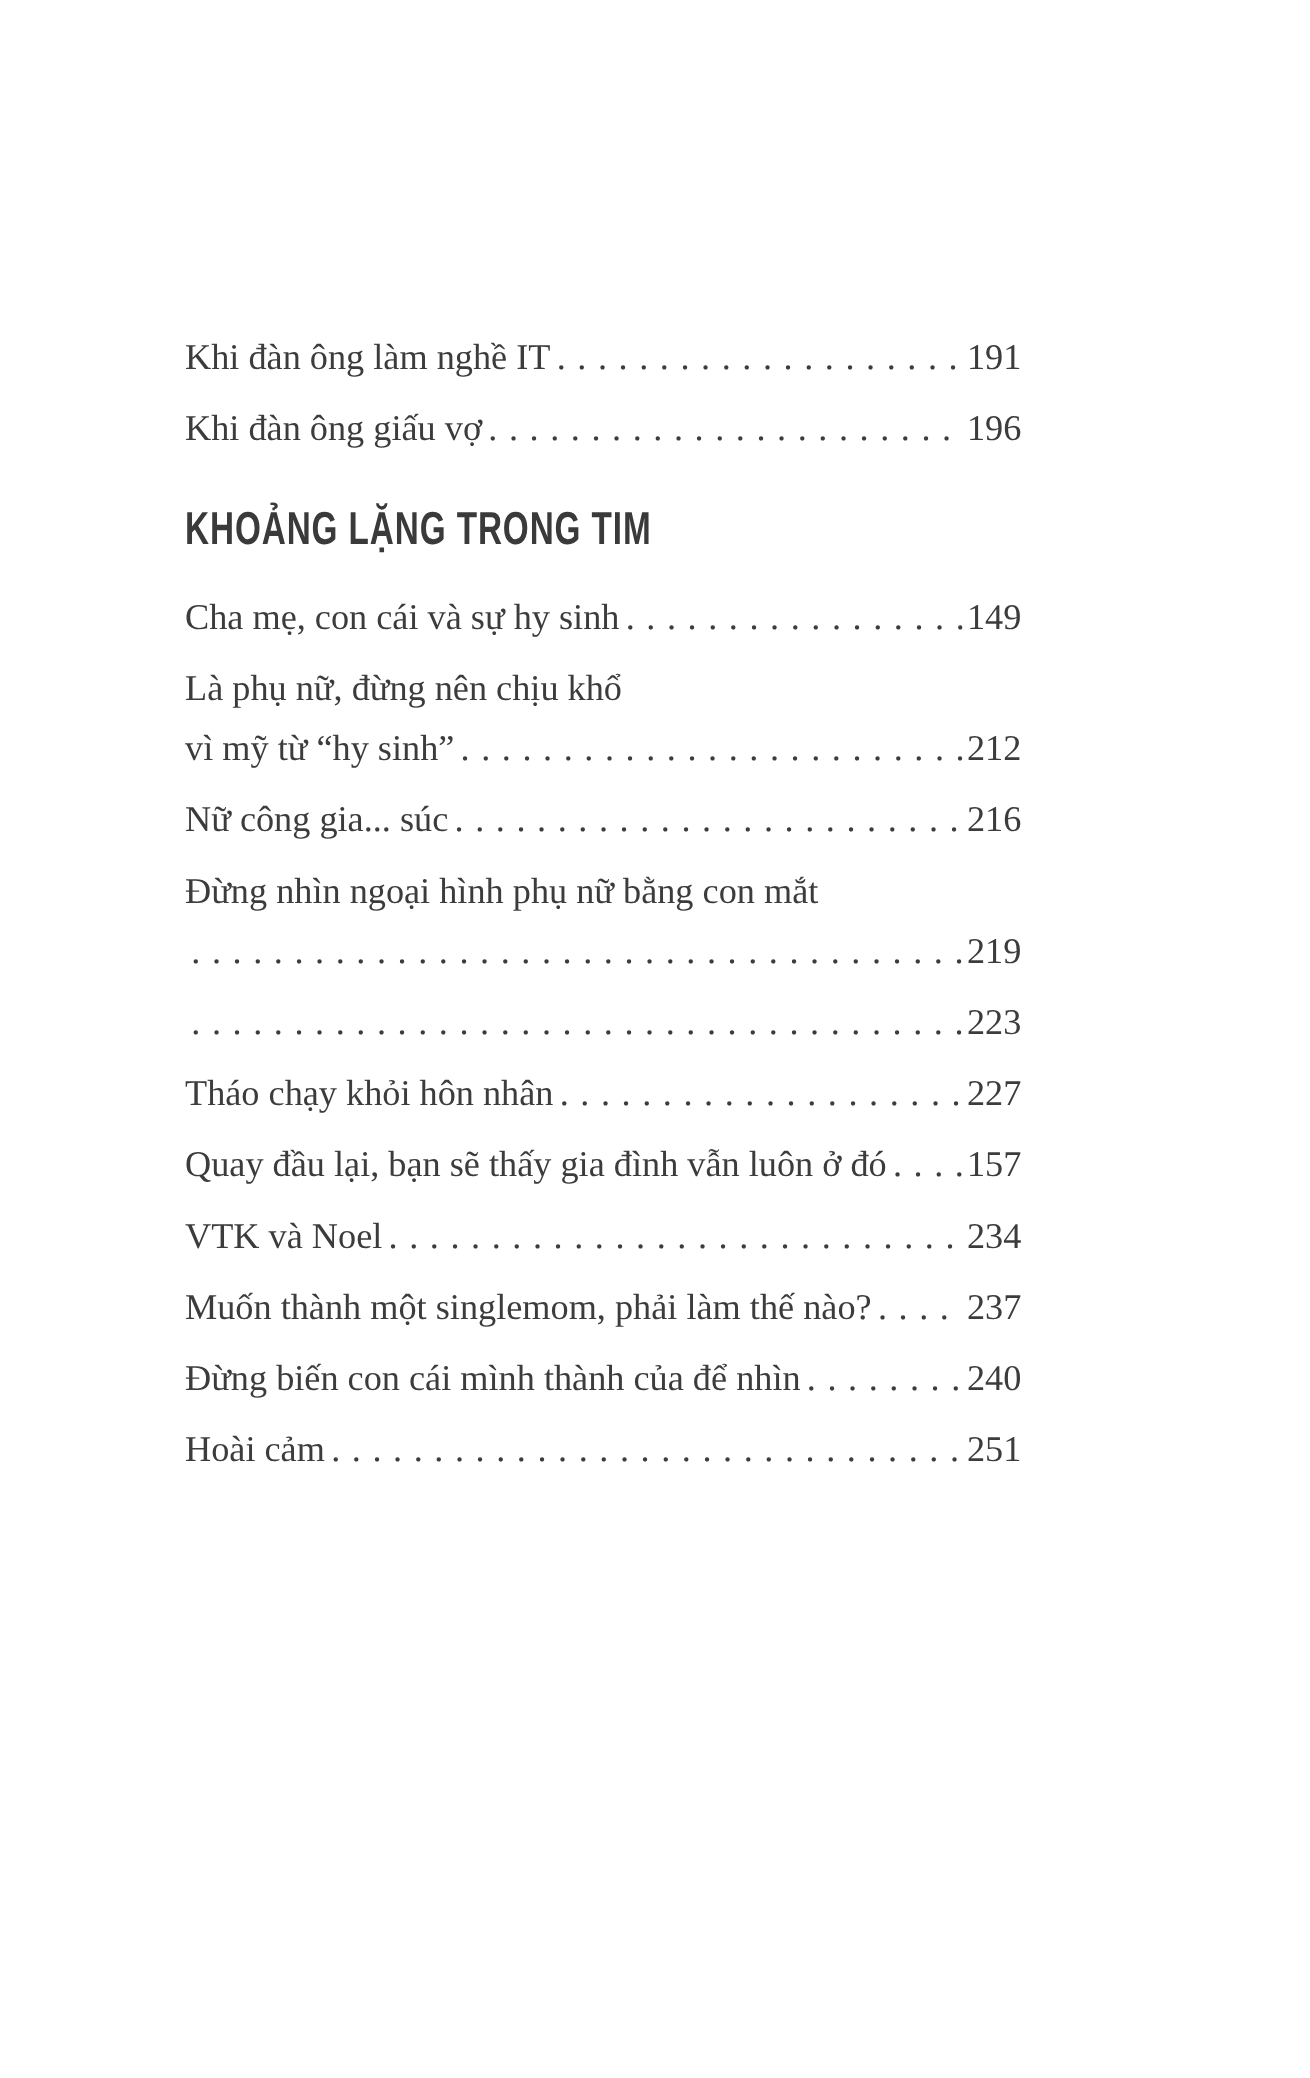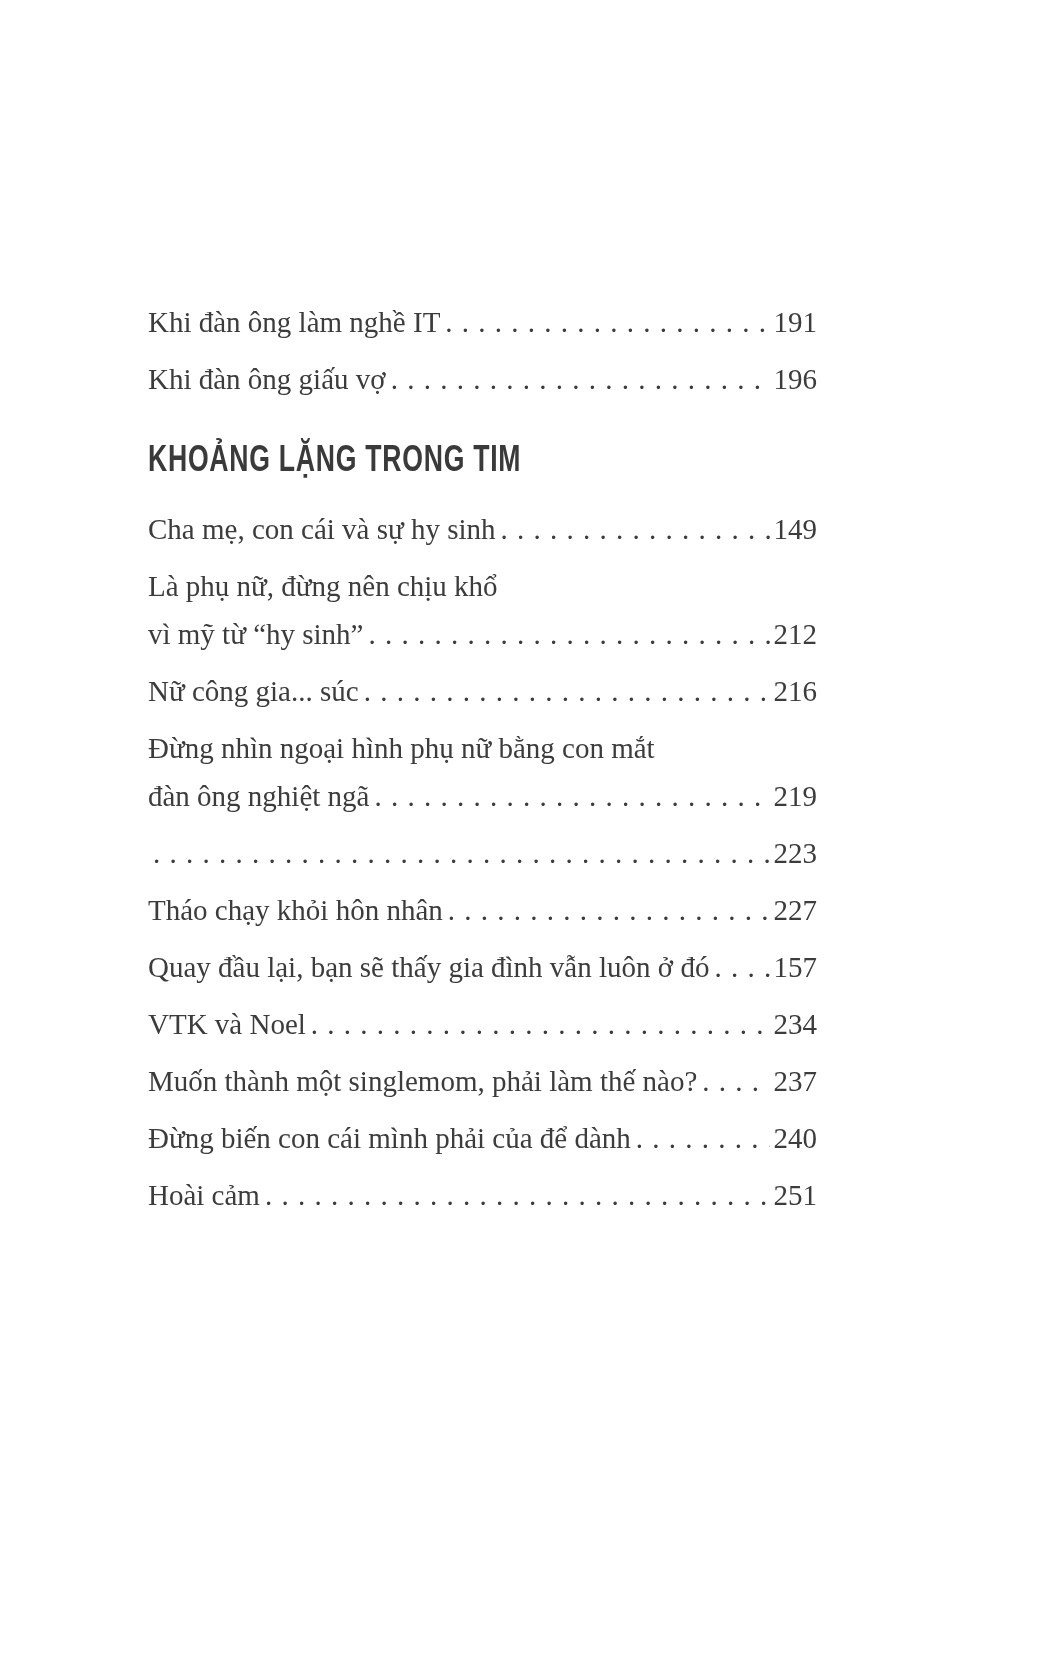--- a/index.html
+++ b/index.html
@@ -6,21 +6,20 @@
   html, body { background: #ffffff; }
   body {
     width: 1048px;
     min-height: 1662px;
     font-family: "Liberation Serif", serif;
     color: #3c3c3c;
     -webkit-font-smoothing: antialiased;
   }
   .page {
     padding: 262px 231px 60px 148px;
-    margin-top: 36px;
   }
   .toc-entry { margin-bottom: 9px; }
   .toc-line {
     display: flex;
     align-items: baseline;
     line-height: 48px;
     font-size: 29px;
   }
   .toc-title { white-space: nowrap; }
   .leader {
@@ -100,21 +99,20 @@
           <span class="toc-title">Nữ công gia... súc</span>
           <span class="leader"></span>
           <span class="pagenum">216</span>
         </div>
       </div>
       <div class="toc-entry">
         <div class="toc-line">
           <span class="toc-title">Đừng nhìn ngoại hình phụ nữ bằng con mắt</span>
         </div>
         <div class="toc-line">
-          <span class="toc-title">đàn ông nghiệt ngã</span>
           <span class="leader"></span>
           <span class="pagenum">219</span>
         </div>
       </div>
       <div class="toc-entry">
         <div class="toc-line">
           <span class="leader"></span>
           <span class="pagenum">223</span>
         </div>
       </div>
@@ -141,21 +139,21 @@
       </div>
       <div class="toc-entry">
         <div class="toc-line">
           <span class="toc-title">Muốn thành một singlemom, phải làm thế nào?</span>
           <span class="leader"></span>
           <span class="pagenum">237</span>
         </div>
       </div>
       <div class="toc-entry">
         <div class="toc-line">
-          <span class="toc-title">Đừng biến con cái mình phải của để dành</span>
+          <span class="toc-title">Đừng biến con cái mình thành của để nhìn</span>
           <span class="leader"></span>
           <span class="pagenum">240</span>
         </div>
       </div>
       <div class="toc-entry">
         <div class="toc-line">
           <span class="toc-title">Hoài cảm</span>
           <span class="leader"></span>
           <span class="pagenum">251</span>
         </div>

